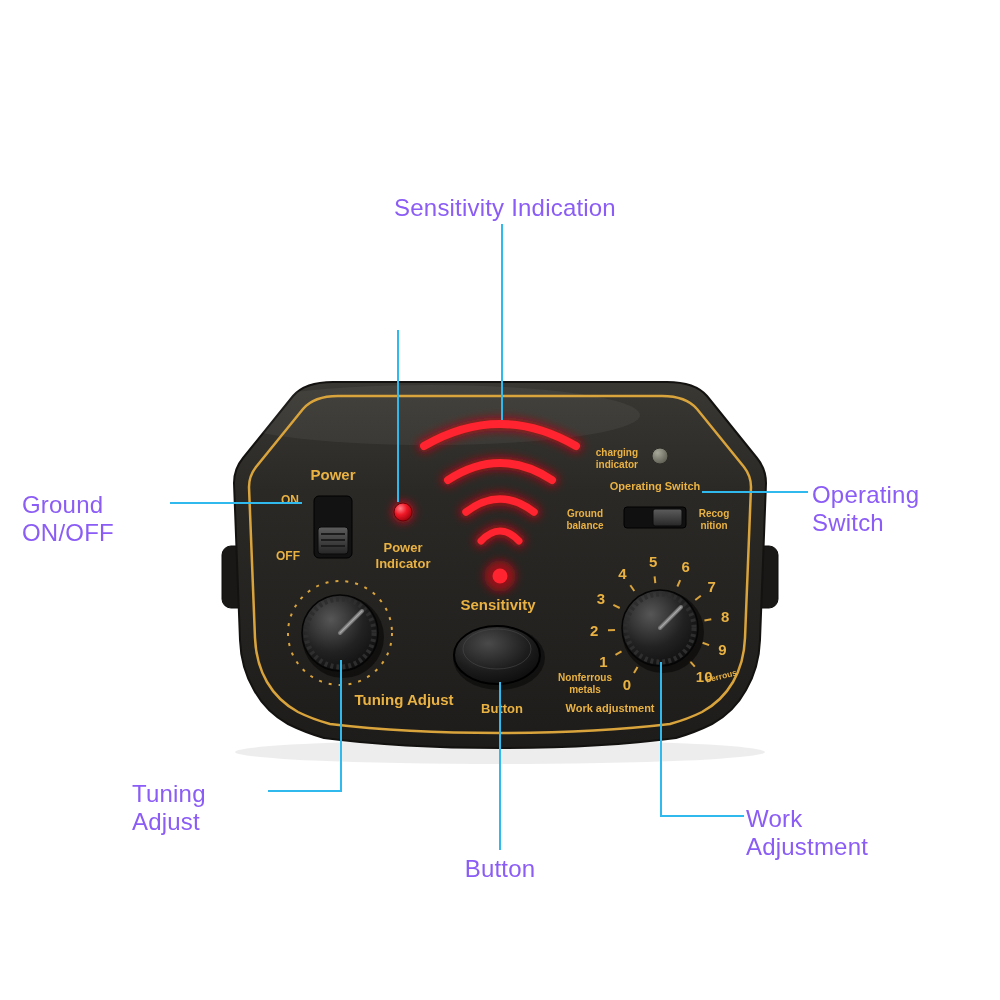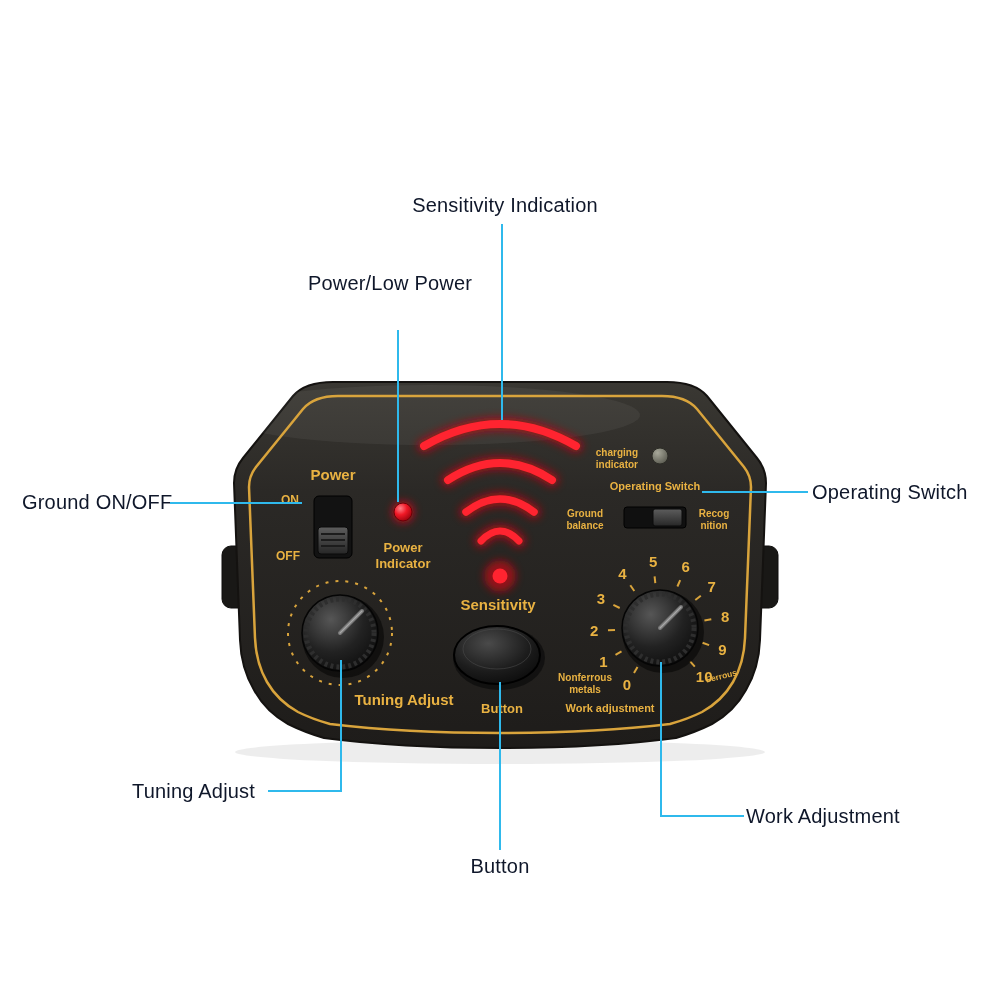--- a/index.html
+++ b/index.html
@@ -2,21 +2,21 @@
 <html><head>
 <meta charset="utf-8">
 <style>
   html,body{margin:0;padding:0;}
   body{
     width:1000px;height:1000px;background:#ffffff;
     font-family:"Liberation Sans",sans-serif;position:relative;overflow:hidden;
   }
   .stage{position:absolute;left:0;top:0;width:1000px;height:1000px;}
   .callout{
-    position:absolute;color:#0f172a;font-size:20px;letter-spacing:.2px;
+    position:absolute;color:#8b5cf6;font-size:24px;letter-spacing:.2px;
     font-family:"Liberation Sans",sans-serif;
   }
   .leader{position:absolute;background:#2fb9ec;}
   .center{text-align:center;}
   
   .pt{fill:#e9b242;font-family:"Liberation Sans",sans-serif;font-weight:700;}
   .s15{font-size:15px}.s13{font-size:13px}.s12{font-size:12px}
   .s11{font-size:11px}.s10{font-size:10px}.s8{font-size:8.5px}
   .dial-num{fill:#e9b242;font-family:"Liberation Sans",sans-serif;font-weight:700;font-size:15px;}
   .dial-tick{stroke:#d9a43c;stroke-width:2;}
@@ -180,21 +180,20 @@
     </g>
     <text x="585" y="681" text-anchor="middle" class="pt s10">Nonferrous</text>
     <text x="585" y="693" text-anchor="middle" class="pt s10">metals</text>
     <text x="722" y="679" text-anchor="middle" class="pt s8" transform="rotate(-14 722 679)">Ferrous</text>
     <text x="610" y="712" text-anchor="middle" class="pt s11">Work adjustment</text>
   </svg>
 
   <div class="callout center" style="left:355px;top:194px;width:300px;">Sensitivity Indication</div>
 
   <div class="callout center" style="left:290px;top:268px;width:200px;line-height:31px;">
-    <div>Power/Low Power</div>
   </div>
 
   <div class="callout" style="left:22px;top:491px;width:170px;">Ground ON/OFF</div>
 
   <div class="callout" style="left:812px;top:481px;width:180px;">Operating Switch</div>
 
   <div class="callout" style="left:132px;top:780px;width:140px;">Tuning Adjust</div>
 
   <div class="callout center" style="left:450px;top:855px;width:100px;">Button</div>
 

